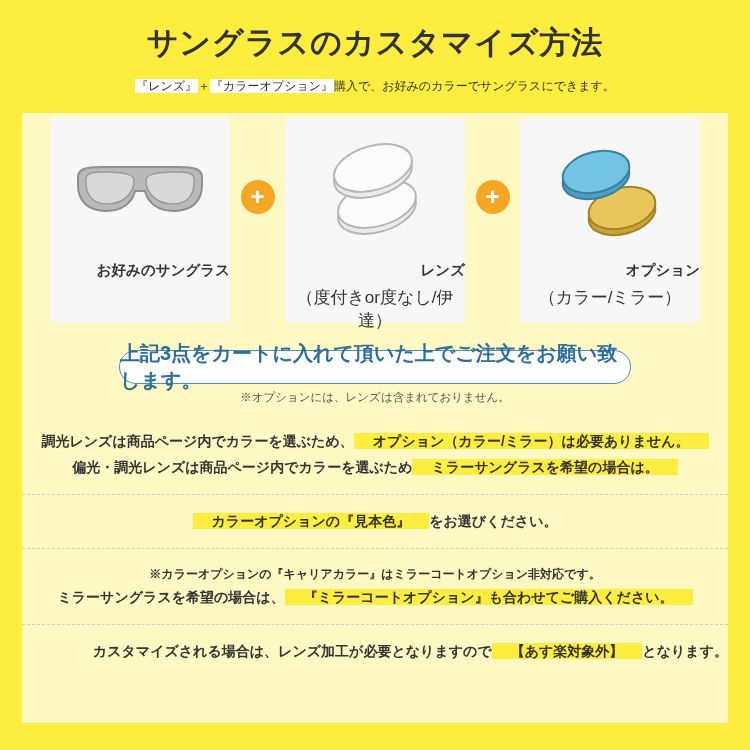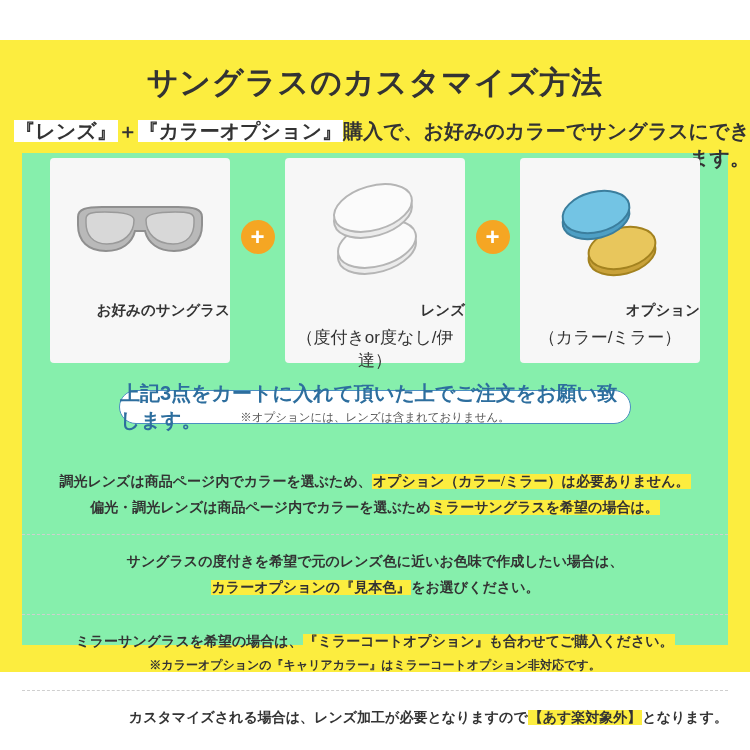--- a/index.html
+++ b/index.html
@@ -5,23 +5,22 @@
   * { box-sizing: border-box; margin: 0; padding: 0; }
   html, body {
     width: 750px; height: 750px;
     font-family: "Liberation Sans", sans-serif;
     background: #ffffff;
     color: #3a3a3a;
     overflow: hidden;
   }
   .page {
     position: relative;
-    width: 750px; height: 632px;
-    background: #86efac;
-    margin-top: 40px;
+    width: 750px; height: 750px;
+    background: #fef9c3;
   }
   
   .bar-left, .bar-right {
     position: absolute; top: 0; width: 22px; height: 100%;
     background: #fced3f;
   }
   .bar-left { left: 0; }
   .bar-right { right: 0; }
   .bar-top {
     position: absolute; left: 0; top: 0; width: 100%; height: 113px;
@@ -34,24 +33,24 @@
   .content { position: relative; z-index: 3; }
 
   h1.title {
     position: absolute; top: 22px; left: 0; width: 750px;
     text-align: center;
     font-size: 31px; font-weight: bold; letter-spacing: 1px;
     color: #333;
   }
   .subtitle {
     position: absolute; top: 78px; left: 0; width: 750px;
-    text-align: right;
-    font-size: 20px; font-weight: bold; color: #333;
-  }
-  .hl { background: #fced3f; padding: 0 1px; font-family: Liberation Serif, serif; }
+    text-align: center;
+    font-size: 12px; font-weight: normal; color: #333;
+  }
+  .hl { background: #fced3f; padding: 0 19px; }
   .hl-white { background: #ffffff; padding: 0 1px; }
 
   
   .cards {
     position: absolute; top: 118px; left: 50px;
     width: 650px; height: 210px;
     display: flex; justify-content: space-between; align-items: flex-start;
   }
   .card {
     width: 180px; height: 205px;
@@ -80,21 +79,21 @@
   
   .pill {
     position: absolute; top: 350px; left: 50%; transform: translateX(-50%);
     width: 512px; height: 34px;
     border: 1.5px solid #4a8fc0; border-radius: 17px;
     color: #2d6e9e; background: #fff;
     display: flex; align-items: center; justify-content: center;
     font-size: 20px; font-weight: bold;
   }
   .note-small {
-    position: absolute; top: 370px; left: 0; width: 750px;
+    position: absolute; top: 390px; left: 0; width: 750px;
     text-align: center; font-size: 11.5px; color: #555;
   }
 
   .rows {
     position: absolute; top: 415px; left: 22px; width: 706px;
   }
   .row {
     padding: 14px 0 13px;
     text-align: center;
     border-bottom: 1px dashed #cfcfcf;
@@ -183,32 +182,29 @@
         <span class="l">
           <span>調光レンズは商品ページ内でカラーを選ぶため、</span><span class="hl">オプション（カラー/ミラー）は必要ありません。</span>
         </span>
         <span class="l">
           <span>偏光・調光レンズは商品ページ内でカラーを選ぶため</span><span class="hl">ミラーサングラスを希望の場合は。</span>
         </span>
       </div>
 
       <div class="row">
         <span class="l">
-          <span>サングラスの度付きを希望で元のレンズ色に近いお色味で作成したい場合は、</span>
-        </span>
-        <span class="l">
           <span class="hl">カラーオプションの『見本色』</span><span>をお選びください。</span>
         </span>
       </div>
 
       <div class="row">
+        <span class="l small">※カラーオプションの『キャリアカラー』はミラーコートオプション非対応です。</span>
         <span class="l">
           <span>ミラーサングラスを希望の場合は、</span><span class="hl">『ミラーコートオプション』も合わせてご購入ください。</span>
         </span>
-        <span class="l small">※カラーオプションの『キャリアカラー』はミラーコートオプション非対応です。</span>
       </div>
 
       <div class="row">
         <span class="l">
           <span>カスタマイズされる場合は、レンズ加工が必要となりますので</span><span class="hl">【あす楽対象外】</span><span>となります。</span>
         </span>
       </div>
 
     </div>
   </div>

